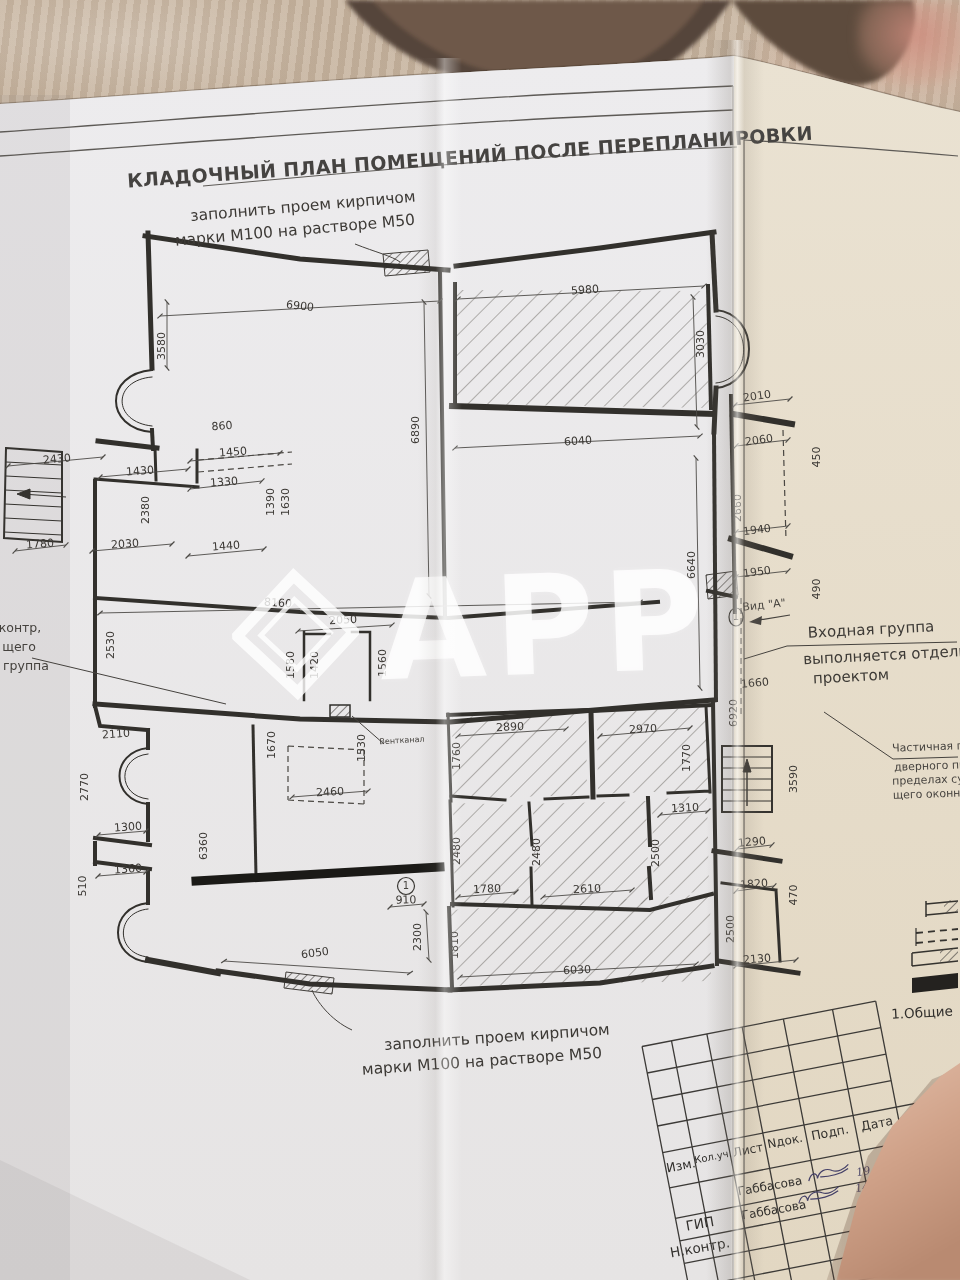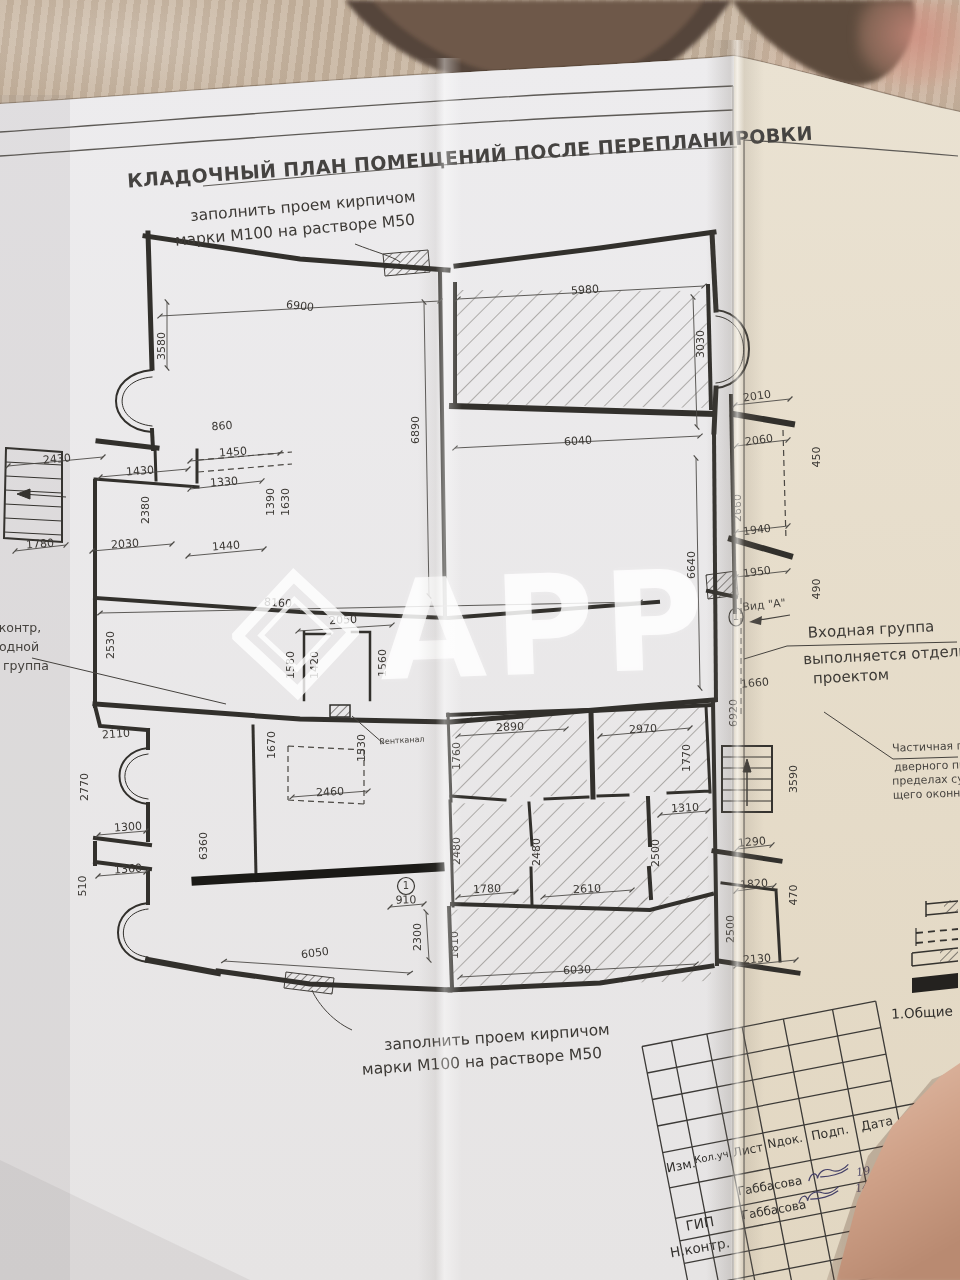--- a/index.html
+++ b/index.html
@@ -337,21 +337,21 @@
       <span class="lbl sm" style="left: 764px; top: 605px; font-size: 11px; transform: translate(-50%, -50%) rotate(-6deg);">Вид "А"</span>
       <span class="lbl sm" style="left: 736px; top: 617px; font-size: 10px; transform: translate(-50%, -50%) rotate(0deg);">1</span>
       <span class="lbl note" style="left: 871px; top: 630px; font-size: 15px; transform: translate(-50%, -50%) rotate(-3deg);">Входная группа</span>
       <span class="lbl note" style="left: 896px; top: 655px; font-size: 15px; transform: translate(-50%, -50%) rotate(-3deg);">выполняется отдельны</span>
       <span class="lbl note" style="left: 851px; top: 677px; font-size: 15px; transform: translate(-50%, -50%) rotate(-3deg);">проектом</span>
       <span class="lbl sm" style="left: 928px; top: 747px; font-size: 11px; transform: translate(-50%, -50%) rotate(-2deg);">Частичная п</span>
       <span class="lbl sm" style="left: 930px; top: 766px; font-size: 11px; transform: translate(-50%, -50%) rotate(-2deg);">дверного пр</span>
       <span class="lbl sm" style="left: 928px; top: 780px; font-size: 11px; transform: translate(-50%, -50%) rotate(-2deg);">пределах су</span>
       <span class="lbl sm" style="left: 930px; top: 794px; font-size: 11px; transform: translate(-50%, -50%) rotate(-2deg);">щего оконно</span>
       <span class="lbl sm" style="left: 20px; top: 628px; font-size: 12.5px; transform: translate(-50%, -50%) rotate(0deg);">контр,</span>
-      <span class="lbl sm" style="left: 19px; top: 647px; font-size: 12.5px; transform: translate(-50%, -50%) rotate(0deg);">одной</span>
+      <span class="lbl sm" style="left: 19px; top: 647px; font-size: 12.5px; transform: translate(-50%, -50%) rotate(0deg);">щего</span>
       <span class="lbl sm" style="left: 26px; top: 666px; font-size: 12.5px; transform: translate(-50%, -50%) rotate(0deg);">группа</span>
       <span class="lbl sm" style="left: 402px; top: 741px; font-size: 8px; transform: translate(-50%, -50%) rotate(-3deg);">Вентканал</span>
       <span class="lbl sm" style="left: 406px; top: 886px; font-size: 10px; transform: translate(-50%, -50%) rotate(0deg);">1</span>
       <span class="lbl tbt" style="left: 922px; top: 1013px; font-size: 13.5px; transform: translate(-50%, -50%) rotate(-3deg);">1.Общие</span>
       <span class="lbl tbt" style="left: 681px; top: 1166px; font-size: 12.5px; transform: translate(-50%, -50%) rotate(-11deg);">Изм.</span>
       <span class="lbl tbt" style="left: 713px; top: 1157px; font-size: 10px; transform: translate(-50%, -50%) rotate(-11deg);">Кол.уч.</span>
       <span class="lbl tbt" style="left: 748px; top: 1150px; font-size: 12px; transform: translate(-50%, -50%) rotate(-11deg);">Лист</span>
       <span class="lbl tbt" style="left: 785px; top: 1141px; font-size: 12px; transform: translate(-50%, -50%) rotate(-11deg);">Nдок.</span>
       <span class="lbl tbt" style="left: 830px; top: 1133px; font-size: 12.5px; transform: translate(-50%, -50%) rotate(-11deg);">Подп.</span>
       <span class="lbl tbt" style="left: 877px; top: 1124px; font-size: 12.5px; transform: translate(-50%, -50%) rotate(-11deg);">Дата</span>

